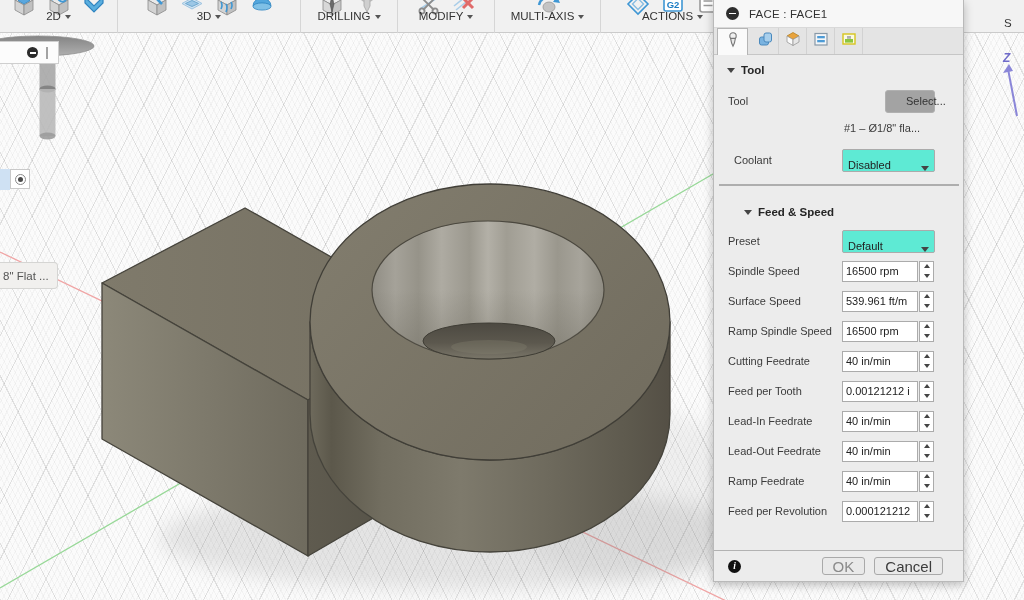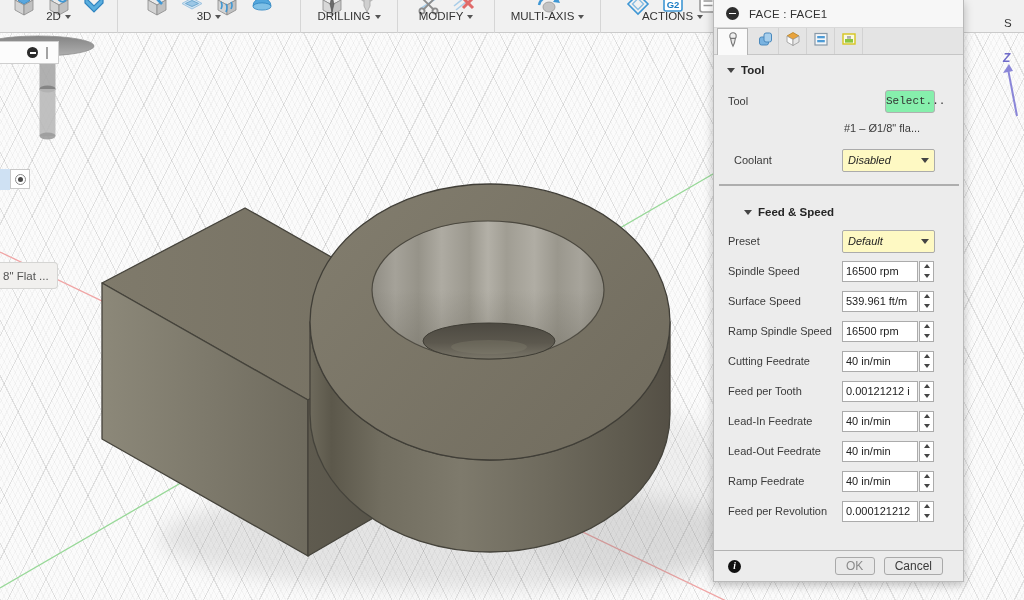--- a/index.html
+++ b/index.html
@@ -79,24 +79,24 @@
 
   .row { display:flex; align-items:center; padding-left:14px; padding-right:28px; }
   .row .lbl { flex:1; font-size:11px; color:#3b3b3b; white-space:nowrap; }
   .tool-row { height:34px; margin-top:6px; }
   .desc-row { height:20px; padding-left:130px; font-size:11px; color:#3c3c3c;
     display:flex; align-items:center; white-space:nowrap; }
   .coolant-row { height:34px; margin-top:5px;padding-left:20px; }
   .feed-row { height:30px; }
   .feed-row.first { margin-top:6px; }
 
-  .select-btn { width:50px; height:23px; background:#86efac; border:1px solid #b0b0b0; border-radius:3px;
-    font-size:11px; color:#333; font-family:Liberation Mono, monospace; }
-  .combo { width:93px; height:23px; background:#fef9c3; border:1px solid #ababab; border-radius:2px;
-    display:flex; align-items:center; padding:0 5px;font-style:italic; }
+  .select-btn { width:50px; height:23px; background:#a3a3a3; border:1px solid #b0b0b0; border-radius:3px;
+    font-size:11px; color:#333; font-family:Liberation Sans, sans-serif;padding-left:20px; }
+  .combo { width:93px; height:23px; background:#5eead4; border:1px solid #ababab; border-radius:2px;
+    display:flex; align-items:flex-end; padding:0 5px; }
   .combo .cval { flex:1; font-size:11px; color:#222; white-space:nowrap; overflow:hidden; }
   .combo .caret { border-left:4px solid transparent; border-right:4px solid transparent;
     border-top:5px solid #444; }
   .field { width:93px; display:flex; align-items:center; }
   .inp { width:76px; height:21px; background:#fff; border:1px solid #ababab;
     font-size:11px; color:#222; display:flex; align-items:center; padding:0 3px;
     white-space:nowrap; overflow:hidden; }
   .spin { width:15px; height:21px; margin-left:1px; background:#fff; border:1px solid #ababab;
     display:flex; flex-direction:column; }
   .spin div { flex:1; display:flex; align-items:center; justify-content:center; }
@@ -105,21 +105,21 @@
   .tri-dn { border-left:3.5px solid transparent; border-right:3.5px solid transparent;
     border-top:4px solid #444; }
 
   .panel-footer { position:absolute; left:0; right:0; bottom:0; height:31px;
     border-top:1px solid #b2b2b2; background:#ececec; display:flex; align-items:center; }
   .info-dot { width:13px; height:13px; border-radius:50%; background:#111; margin-left:14px;
     color:#fff; font-size:9.5px; font-weight:bold; display:flex; align-items:center; justify-content:center;
     font-family:"Liberation Serif", serif; font-style:italic; }
   .footer-btns { margin-left:auto; margin-right:20px; display:flex; gap:9px; }
   .btn { height:18px; background:#e9e9e9; border:1px solid #a9a9a9; border-radius:3px;
-    font-size:12px; font-family:inherit; padding:0 10px; }
+    font-size:15px; font-family:inherit; padding:0 10px; }
   .btn.ok { min-width:40px; color:#8a8a8a; }
   .btn.cancel { min-width:58px; color:#3c3c3c; }
 </style>
 </head>
 <body>
 
 <div class="screen">
 
   <div class="viewport">
     <svg class="scene" width="1024" height="600" viewBox="0 0 1024 600">

